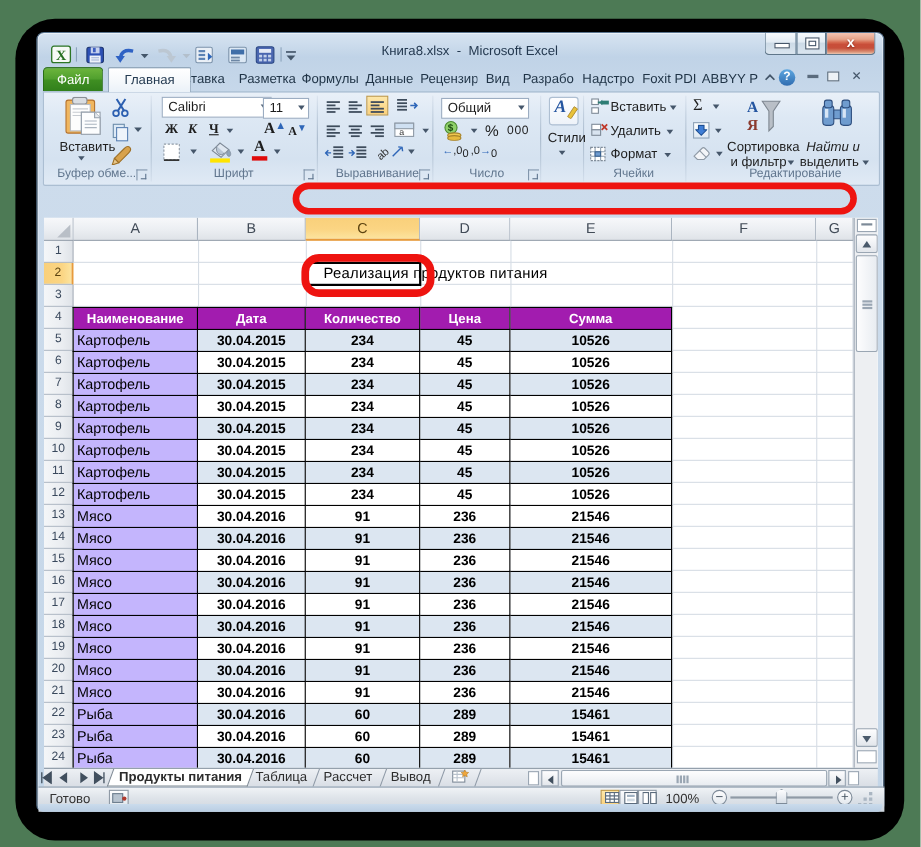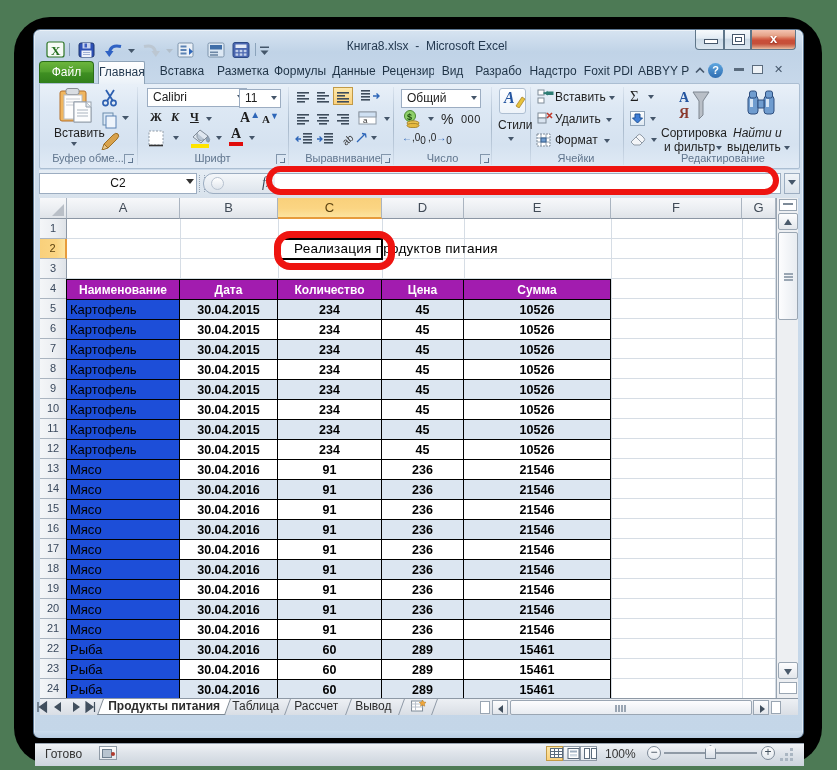--- a/index.html
+++ b/index.html
@@ -34,31 +34,31 @@
 .chsel{background:linear-gradient(180deg,#f9d07b 0,#fbd583 55%,#fce49f 100%);border-bottom:2px solid #e79b3c;color:#5c4310;}
 .rh{position:absolute;left:0;width:27px;height:20px;border-right:1px solid #8b96a4;border-bottom:1px solid #aab4c0;box-sizing:border-box;background:linear-gradient(90deg,#f4f6f8 0,#eaedf1 65%,#dfe3e8 100%);font-size:11px;color:#39485c;text-align:center;line-height:19px;}
 .rhsel{background:linear-gradient(90deg,#f9d07b 0,#fbd583 65%,#fce49f 100%);border-right:2px solid #e79b3c;color:#5c4310;}
 #cells{position:absolute;left:27px;top:21px;width:709px;height:479px;background:#fff;}
 .gl{position:absolute;top:0;width:1px;height:479px;background:#d6dde5;}
 .hl{position:absolute;left:0;width:709px;height:1px;background:#d6dde5;}
 #vscroll{position:absolute;left:736px;top:0;width:22px;height:500px;background:#edeff2;border-left:1px solid #9aa6b3;box-sizing:border-box;}
 #tbl{position:absolute;left:-1px;top:60px;border-collapse:collapse;table-layout:fixed;}
 #tbl td{border:1px solid #000;height:19px;padding:0;font-size:13px;color:#000;text-align:center;overflow:hidden;white-space:nowrap;}
 #tbl td.d{font-weight:bold;font-size:12.5px;}
-#tbl td.n{text-align:left;padding-left:3px;background:#1d4ed8;}
+#tbl td.n{text-align:left;padding-left:3px;background:#c4b5fd;}
 #tbl tr.hd td{background:#a21caf;color:#fff;font-weight:bold;font-size:12px;height:19px;}
 #tbl tr.b td.d{background:#dce6f1;}
 #tbl tr.w td.d{background:#fff;}
 #tabbar{position:absolute;left:6px;top:668px;width:758px;height:17px;background:linear-gradient(180deg,#edf0f4,#d9dee5);border-top:1px solid #8e99a6;box-sizing:border-box;}
 .stab{position:absolute;top:0;height:16px;line-height:15px;font-size:12px;color:#2c2c2c;text-align:center;
  background:transparent;border-left:1px solid #8e99a6;border-top:none;box-sizing:border-box;transform:skewX(-20deg);}
 .stab b{display:inline-block;transform:skewX(20deg);font-weight:normal;}
 .stab.active{background:#fff;border:1px solid #7e8994;border-top:none;z-index:3;}
 .stab.active b{font-weight:bold;}
-.sbar{position:absolute;left:1px;top:685px;height:17px;margin-top:28px;}
+.sbar{position:absolute;left:1px;top:685px;height:17px;}
 .zoomcirc{position:absolute;width:14px;height:14px;border:1px solid #7d8a98;border-radius:50%;background:linear-gradient(180deg,#fdfdfe,#e4e9ee);box-sizing:border-box;text-align:center;line-height:11px;font-size:12px;color:#44525f;}
 .redring{position:absolute;border:6px solid #ee1410;box-sizing:border-box;z-index:50;}
 .scrbtn{position:absolute;background:linear-gradient(180deg,#fdfdfe 0,#f0f2f5 50%,#e2e6eb 100%);border:1px solid #9aa6b3;box-sizing:border-box;}
 </style>
 </head>
 <body>
 <div id="stage">
  <div id="blackframe"></div>
  <div id="win">
   <div id="title">Книга8.xlsx&nbsp;&nbsp;-&nbsp;&nbsp;Microsoft Excel</div>
@@ -117,21 +117,21 @@
             <rect x="226.6" y="13.4" width="2.8" height="2.4"></rect>
             <rect x="230.7" y="13.4" width="2.8" height="2.4"></rect>
           </g>
         </g>
     <rect x="242" y="3" width="1" height="13" fill="#8ba3bb"></rect>
     <rect x="247" y="6.5" width="9" height="1.5" fill="#44566a"></rect>
     <path d="M247.5 10.5 l4 4.5 l4 -4.5 z" fill="#44566a"></path>
   </svg>
   <div id="tabrow">
    <div class="rtab" id="tab-file" style="left:5px;width:55px;">Файл</div>
-   <div class="rtab" id="tab-home" style="left:64px;width:47px;">Главная</div>
+   <div class="rtab" id="tab-home" style="left:64px;width:76px;">Главная</div>
    <div class="rtab" style="left:118px;width:60px;">Вставка</div>
    <div class="rtab" style="left:179px;width:60px;">Разметка</div>
    <div class="rtab" style="left:240px;width:52px;">Формулы</div>
    <div class="rtab" style="left:293px;width:54px;">Данные</div>
    <div class="rtab" style="left:348px;width:52px;">Рецензир</div>
    <div class="rtab" style="left:401px;width:35px;">Вид</div>
    <div class="rtab" style="left:437px;width:55px;">Разрабо</div>
    <div class="rtab" style="left:493px;width:52px;">Надстро</div>
    <div class="rtab" style="left:546px;width:57px;">Foxit PDI</div>
    <div class="rtab" style="left:604px;width:52px;">ABBYY PD</div>
@@ -381,33 +381,20 @@
        <rect x="20.5" y="3" width="7" height="7" rx="2"></rect>
        <path d="M13 12 h6 v8 h-6 z"></path>
      </g>
      <rect x="5" y="11" width="3" height="8" fill="#d7e5f5"></rect>
      <rect x="21" y="11" width="3" height="8" fill="#d7e5f5"></rect>
    </svg>
    <div class="rtxt" style="left:693px;top:42px;font-style:italic;">Найти и</div>
    <div class="rtxt" style="left:687px;top:56px;">выделить</div>
    <div class="dcar" style="left:744px;top:62px;"></div>
    <div class="glabel" style="left:608px;width:150px;">Редактирование</div>
-  </div>
-  <div id="fbar">
-   <div class="abs" style="left:0;top:3px;width:158px;height:21px;background:#fff;border:1px solid #9cadc1;box-sizing:border-box;font-size:12px;color:#111;text-align:center;line-height:19px;">C2</div>
-   <div class="abs" style="left:147px;top:9px;width:0;height:0;border-left:4px solid transparent;border-right:4px solid transparent;border-top:5px solid #333;"></div>
-   <div class="abs" style="left:160px;top:5px;width:4px;height:17px;border-left:1px dotted #98a6b6;border-right:1px dotted #98a6b6;"></div>
-   <div class="abs" style="left:164px;top:3px;width:78px;height:21px;background:linear-gradient(180deg,#f4f7fa,#dde4ec);border:1px solid #9cadc1;border-radius:10px 0 0 10px;box-sizing:border-box;">
-     <span class="abs" style="left:7px;top:3px;width:13px;height:13px;border-radius:50%;background:linear-gradient(180deg,#fff,#dfe5ec);border:1px solid #b7c2cf;box-sizing:border-box;"></span>
-     <span class="abs" style="left:58px;top:1px;font-size:14px;font-style:italic;font-family:'Liberation Serif',serif;color:#3c4a5c;">f<span style="font-size:10px;">x</span></span>
-   </div>
-   <div class="abs" style="left:236px;top:3px;width:506px;height:21px;background:#fff;border:1px solid #9cadc1;border-left:none;box-sizing:border-box;"></div>
-   <div class="abs" style="left:745px;top:3px;width:16px;height:21px;background:linear-gradient(180deg,#f0f4f8,#dbe3ec);border:1px solid #9cadc1;box-sizing:border-box;">
-     <span class="abs" style="left:3px;top:6px;width:0;height:0;border-left:4.5px solid transparent;border-right:4.5px solid transparent;border-top:5px solid #45566a;"></span>
-   </div>
   </div>
   <div id="sheet">
    <div class="ch hdrv" style="left:0;width:27px;">
           <span class="abs" style="right:2px;bottom:2px;width:0;height:0;border-left:12px solid transparent;border-bottom:12px solid #b9bfc7;"></span>
         </div>
    <div class="ch hdrv" style="left:27px;width:113px;">A</div>
    <div class="ch hdrv" style="left:140px;width:98px;">B</div>
    <div class="ch chsel" style="left:238px;width:104px;">C</div>
    <div class="ch hdrv" style="left:342px;width:82px;">D</div>
    <div class="ch hdrv" style="left:424px;width:147px;">E</div>

